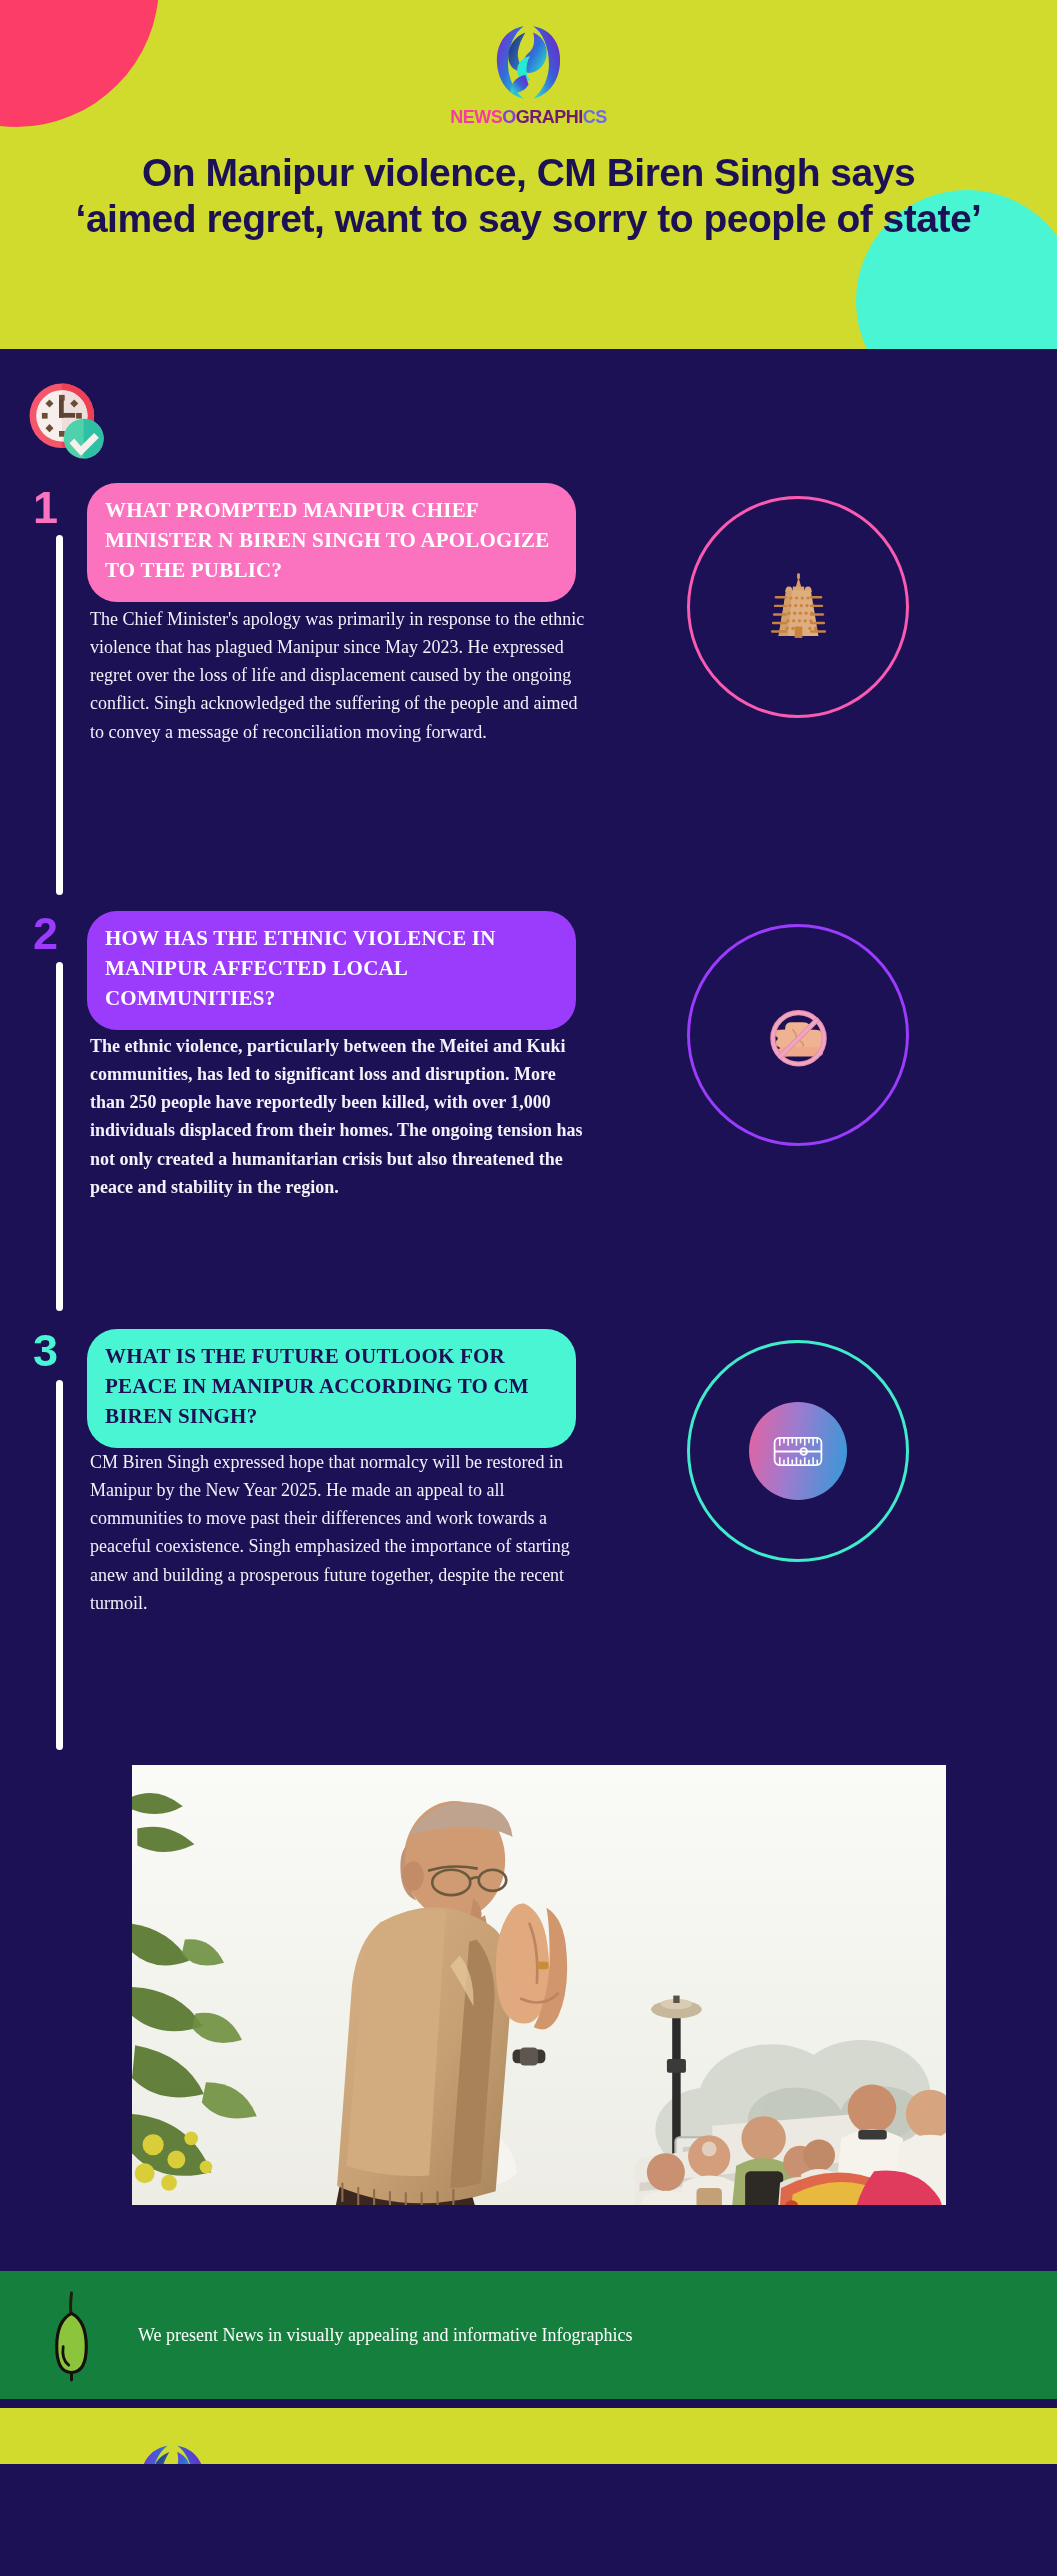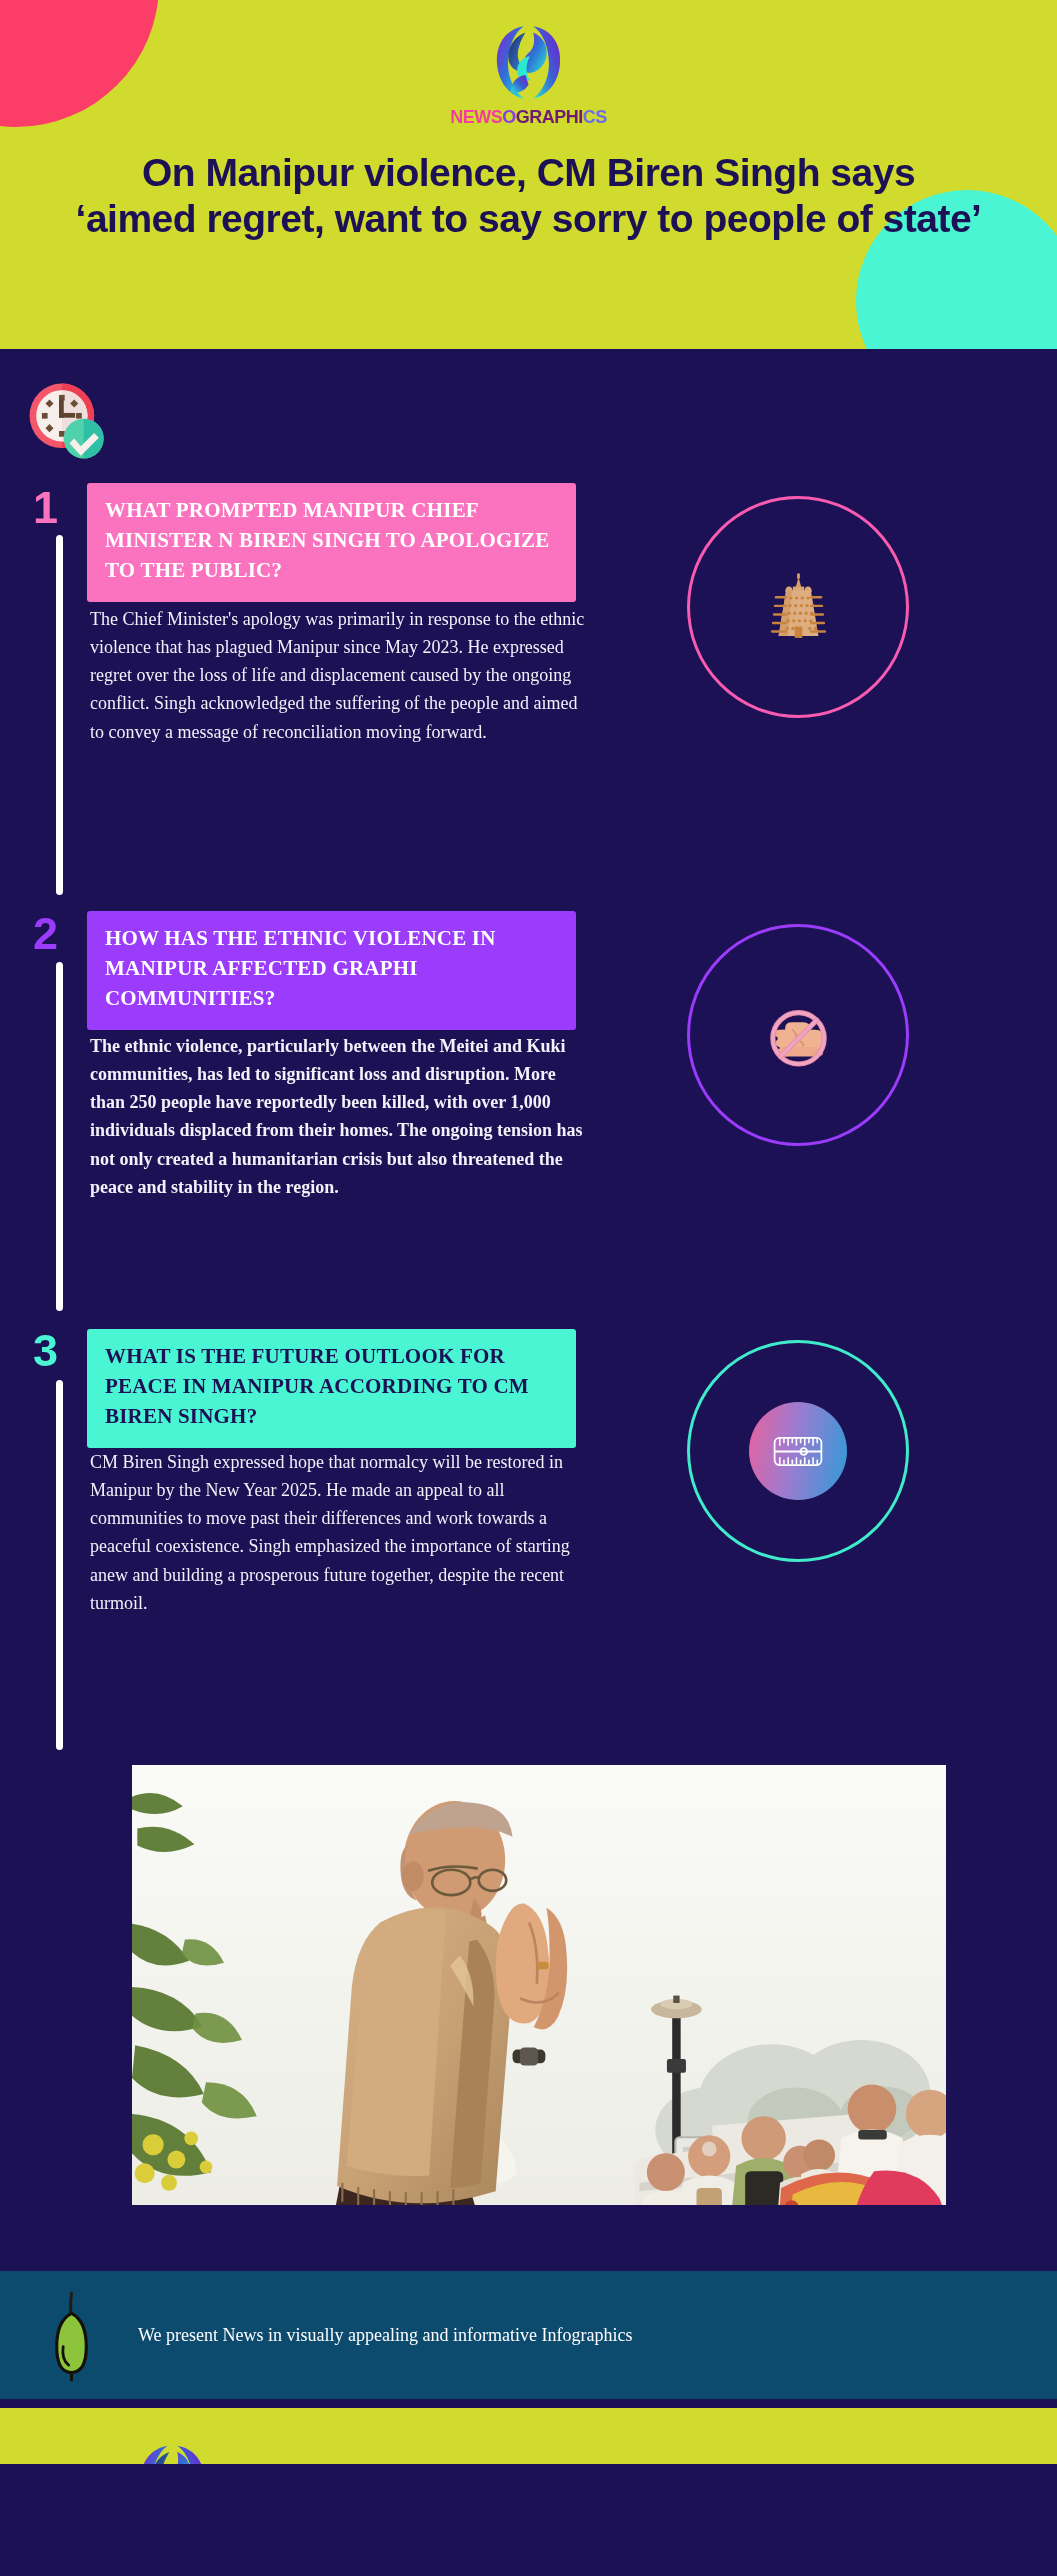--- a/index.html
+++ b/index.html
@@ -64,21 +64,21 @@
   }
 
   .num {
     position:absolute; left:33px;
     font-family:"Liberation Sans", sans-serif; font-weight:bold;
     font-size:45px; line-height:1; letter-spacing:-1.1px;
   }
 
   .pill {
     position:absolute; left:87px; width:489px;
-    border-radius:3px; padding:13.7px 18px 16px 18px;
+    border-radius:30px; padding:13.7px 18px 16px 18px;
   }
   .pill-text {
     font-family:"Liberation Serif", serif; font-weight:bold;
     font-size:21px; line-height:1.42; letter-spacing:0.2px;
   }
 
   .ans {
     position:absolute; left:90px; width:500px;
     color:#F3F1FA; font-family:"Liberation Serif", serif;
     font-size:18px; line-height:1.57;
@@ -93,21 +93,21 @@
   .photo-frame {
     position:absolute; left:132px; top:1765px;
     width:814px; height:440px; overflow:hidden;
     background:#EFEFEA;
   }
   .photo-svg { display:block; width:814px; height:440px; }
 
   
   .tagline {
     position:absolute; left:0; top:2267px; width:1057px; height:136px;
-    background:#0c4a6e; display:flex; align-items:center;
+    background:#15803d; display:flex; align-items:center;
     border-top:4.2px solid #1C1155; border-bottom:4.2px solid #1C1155;
   }
   .pear { margin-left:53px; width:37px; height:95px; display:block; }
   .tagline-text {
     margin-left:48px; color:#FFFFFF;
     font-family:"Liberation Serif", serif; font-size:18px;
   }
 
   
   .footer {
@@ -259,21 +259,21 @@
             <rect x="46" y="70" width="8" height="12" fill="#C8833F"></rect>
           </svg>
         </div>
       </div>
 
       <div class="qa-block" style="height:418px;">
         <div class="rail" style="top:51px; height:349px;"></div>
         <div class="num" style="top:0px; color:#9B3BFB;">2</div>
 
         <div class="pill" style="top:0px; background:#9B3BFB;">
-          <div class="pill-text" style="color:#FFFFFF;">HOW HAS THE ETHNIC VIOLENCE IN MANIPUR AFFECTED GRAPHI COMMUNITIES?</div>
+          <div class="pill-text" style="color:#FFFFFF;">HOW HAS THE ETHNIC VIOLENCE IN MANIPUR AFFECTED LOCAL COMMUNITIES?</div>
         </div>
 
         <div class="ans" style="top:121px;font-weight:bold;">The ethnic violence, particularly between the Meitei and Kuki communities, has led to significant loss and disruption. More than 250 people have reportedly been killed, with over 1,000 individuals displaced from their homes. The ongoing tension has not only created a humanitarian crisis but also threatened the peace and stability in the region.</div>
 
         <div class="circ" style="left:687px; top:13.7px; width:222px; height:222px; border:3.7px solid #9B3BFB;">
           <svg width="95" height="95" viewBox="0 0 100 100">
             <path d="M30 62 q-4 0 -4 -4 q0 -4 4 -4 h8 v8 Z" fill="#EFA98A"></path>
             <path d="M29 52 q-4 0 -4 -4 q0 -4 4 -4 h10 v8 Z" fill="#EFA98A"></path>
             <path d="M30 72 q-4 0 -4 -4 q0 -4 4 -4 h8 v8 Z" fill="#EFA98A"></path>
             <path d="M36 42 q0 -6 7 -6 h12 q8 0 8 8 v10 h-27 Z" fill="#F0B392"></path>

